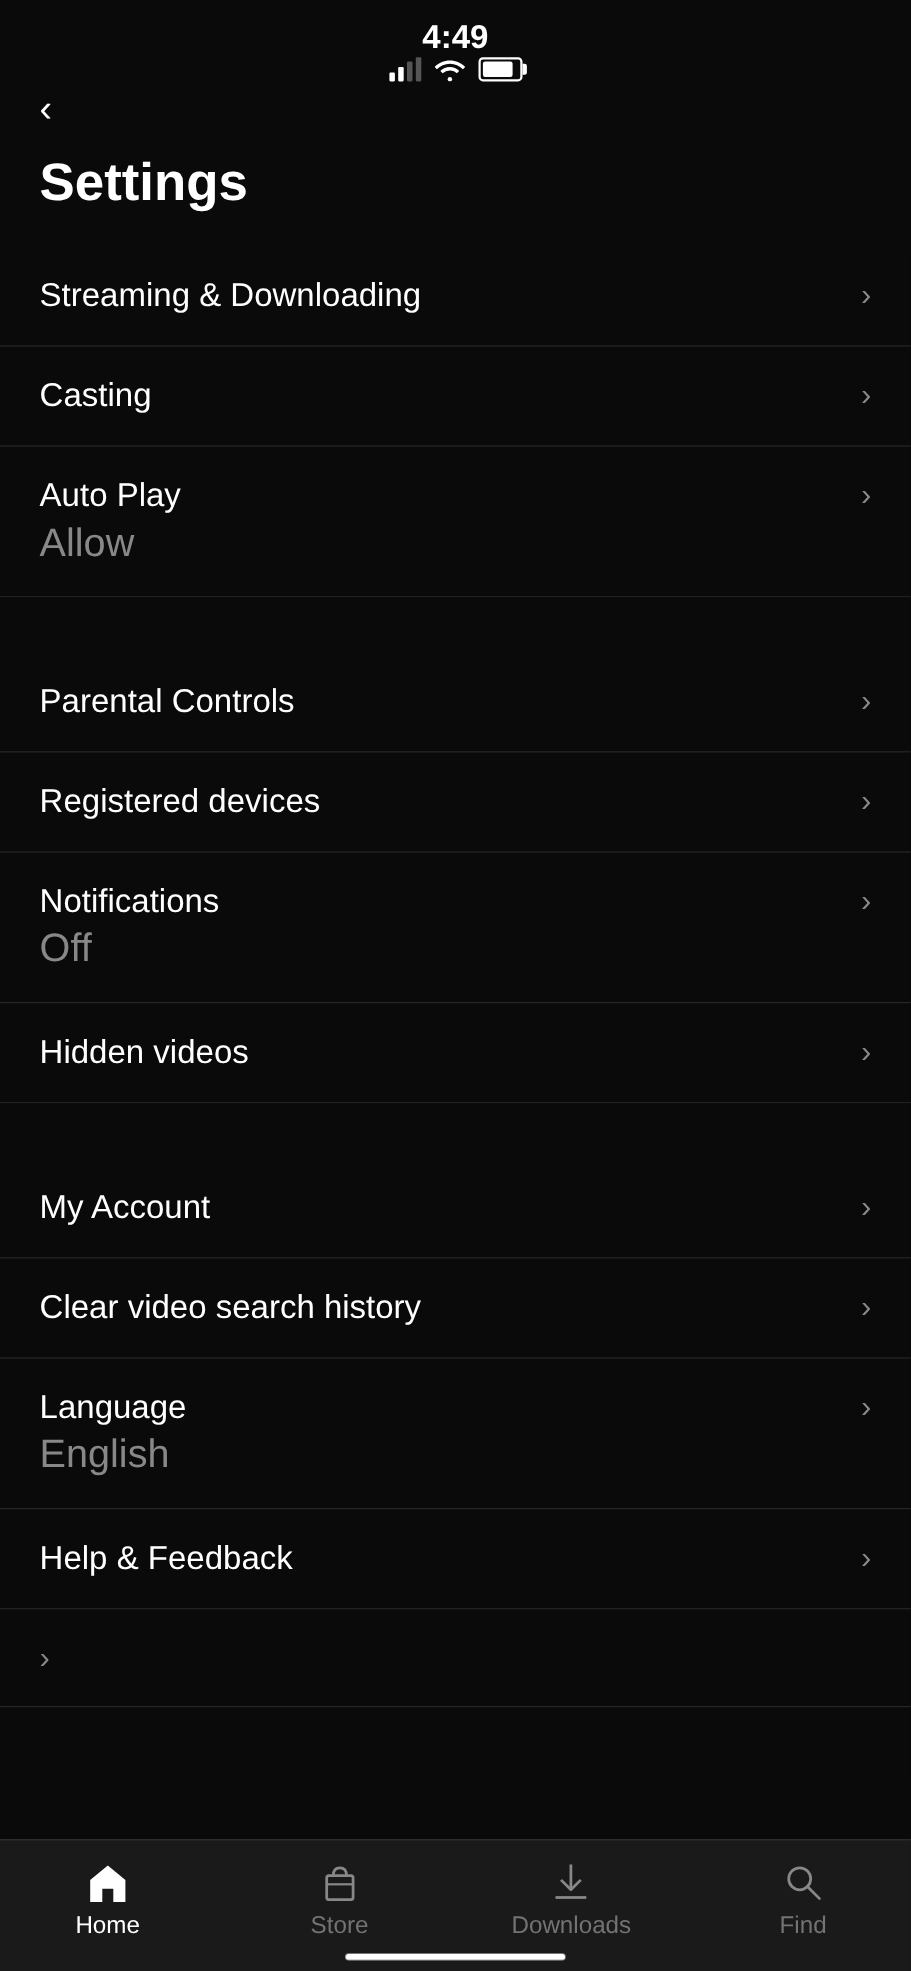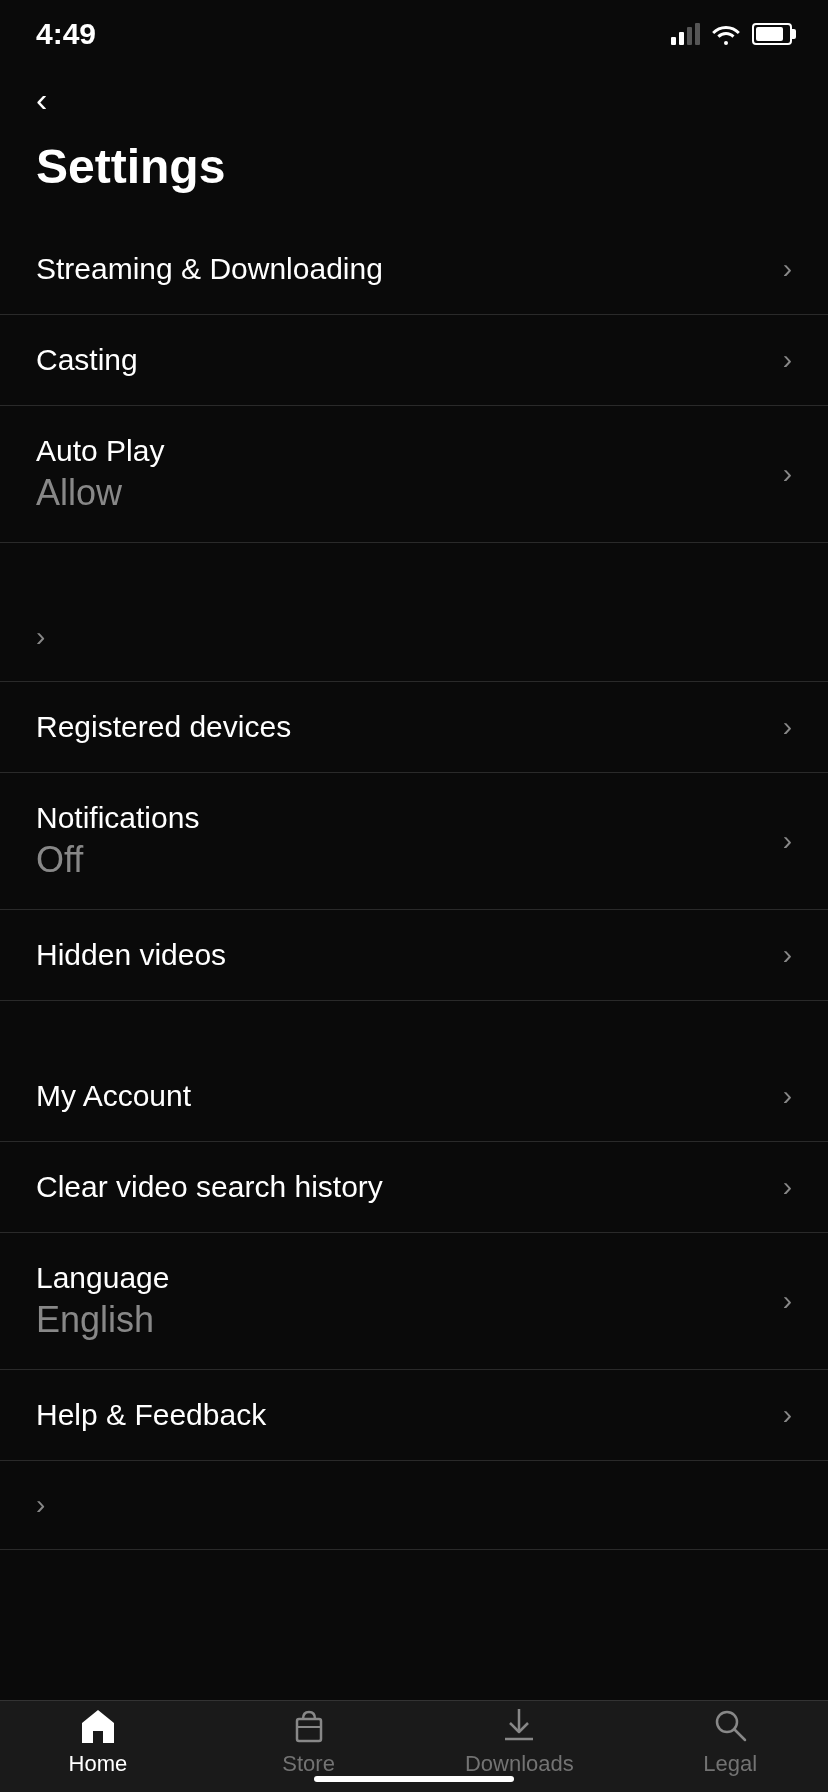--- a/index.html
+++ b/index.html
@@ -19,20 +19,21 @@
       overflow-x: hidden;
     }
 
     
     .status-bar {
       display: flex;
       justify-content: space-between;
       align-items: center;
       padding: 18px 36px 10px 36px;
       height: 60px;
+      flex-direction: column;
     }
 
     .status-time {
       font-size: 30px;
       font-weight: 600;
       color: #ffffff;
     }
 
     .status-icons {
       display: flex;
@@ -112,21 +113,21 @@
     }
 
     
     .settings-section {
       margin-bottom: 0;
     }
 
     .settings-item {
       display: flex;
       justify-content: space-between;
-      align-items: center;
+      align-items: flex-start;
       padding: 28px 36px;
       border-bottom: 1px solid #2a2a2a;
       cursor: pointer;
     }
 
     .settings-item:last-child {
       border-bottom: 1px solid #2a2a2a;
     }
 
     .settings-item-content {
@@ -162,21 +163,21 @@
       position: fixed;
       bottom: 0;
       left: 0;
       width: 828px;
       background-color: #1a1a1a;
       border-top: 1px solid #333333;
       display: flex;
       justify-content: space-between;
       align-items: center;
       padding: 18px 0 30px 0;
-      height: 92px;
+      height: 120px;
       gap: 15px;
     }
 
     .tab-item {
       display: flex;
       flex-direction: column;
       align-items: center;
       gap: 6px;
       cursor: pointer;
       flex: 1;
@@ -264,20 +265,23 @@
         <span class="settings-item-sublabel">Allow</span>
       </div>
       <span class="chevron-right">›</span>
     </div>
   </div>
 
   <div class="section-spacer"></div>
 
   <div class="settings-section">
     <div class="settings-item">
+      <div class="settings-item-content">
+        <span class="settings-item-label">Parental Controls</span>
+      </div>
       <span class="chevron-right">›</span>
     </div>
     <div class="settings-item">
       <div class="settings-item-content">
         <span class="settings-item-label">Registered devices</span>
       </div>
       <span class="chevron-right">›</span>
     </div>
     <div class="settings-item">
       <div class="settings-item-content">
@@ -349,17 +353,17 @@
       <polyline points="11,18 20,27 29,18" fill="none" stroke="#888888" stroke-width="2.5" stroke-linejoin="round"></polyline>
       <line x1="6" y1="34" x2="34" y2="34" stroke="#888888" stroke-width="2.5"></line>
     </svg>
     <span class="tab-label">Downloads</span>
   </div>
   <div class="tab-item">
     <svg class="tab-svg" viewBox="0 0 40 40" fill="none">
       <circle cx="17" cy="17" r="10" stroke="#888888" stroke-width="2.5"></circle>
       <line x1="24" y1="24" x2="35" y2="35" stroke="#888888" stroke-width="2.5" stroke-linecap="round"></line>
     </svg>
-    <span class="tab-label">Legal</span>
+    <span class="tab-label">Find</span>
   </div>
 </div>
 
 <div class="bottom-indicator"></div>
 
 </body></html>

